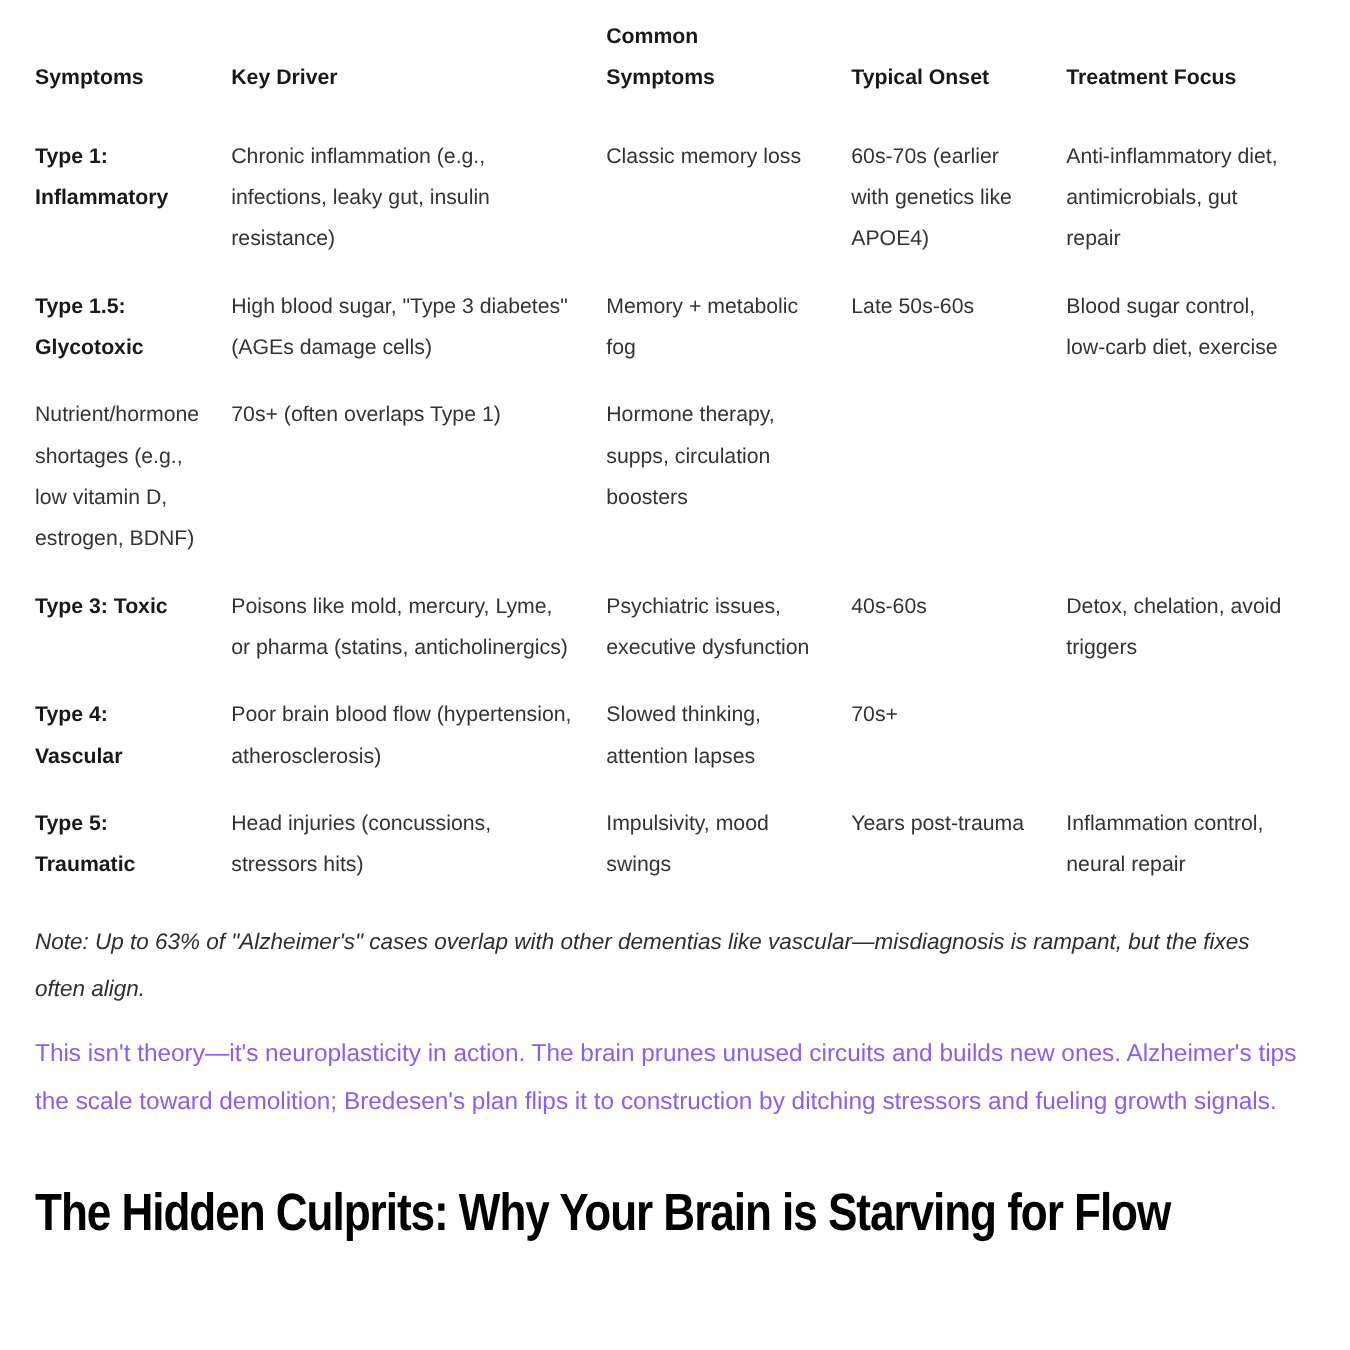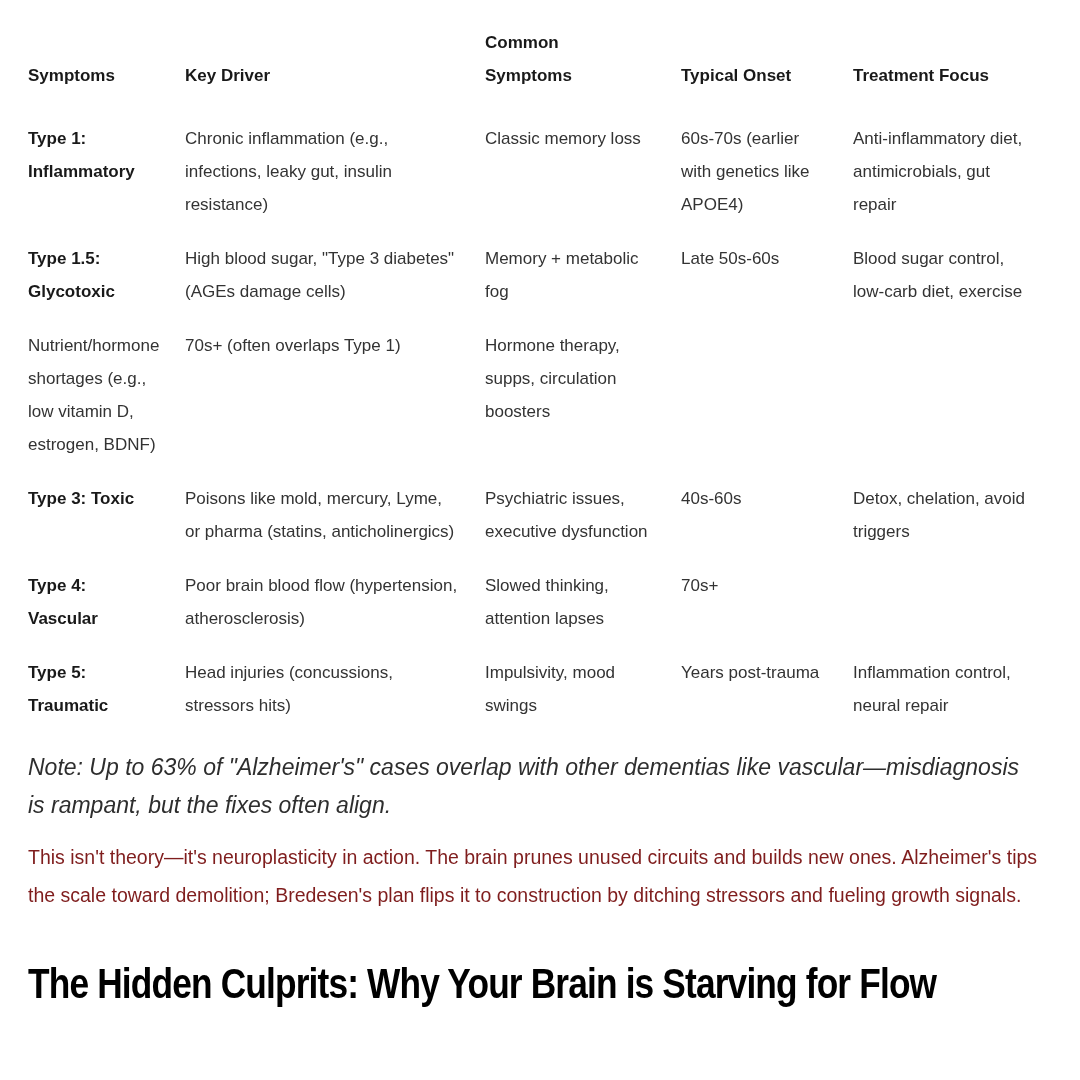--- a/index.html
+++ b/index.html
@@ -34,46 +34,45 @@
     box-sizing: border-box;
   }
   .thead {
     align-items: end;
     margin-bottom: 30px;
   }
   .th {
     font-weight: 700;
     color: #191919;
     padding-right: 16px;
-    margin-top: 14px;
   }
   .th-symptoms {
     max-width: 120px;
   }
   .body-row {
     margin-bottom: 21px;
   }
   .subtype {
     font-weight: 700;
     color: #191919;
   }
   
   .note {
     margin: 26px 0 0 0;
     font-style: italic;
-    font-size: 23px;
+    font-size: 18px;
     line-height: 38px;
     color: #2e2e2e;
     width: 1010px;
   }
   .para {
     margin: 14px 0 0 0;
     font-size: 19.5px;
     line-height: 38px;
-    color: #7f1d1d;
+    color: #8b5cf6;
     width: 1012px;
   }
   
   .heading {
     margin: 46px 0 0 0;
     font-size: 42px;
     font-weight: 700;
     letter-spacing: -1px;
     color: #000000;
     white-space: nowrap;

